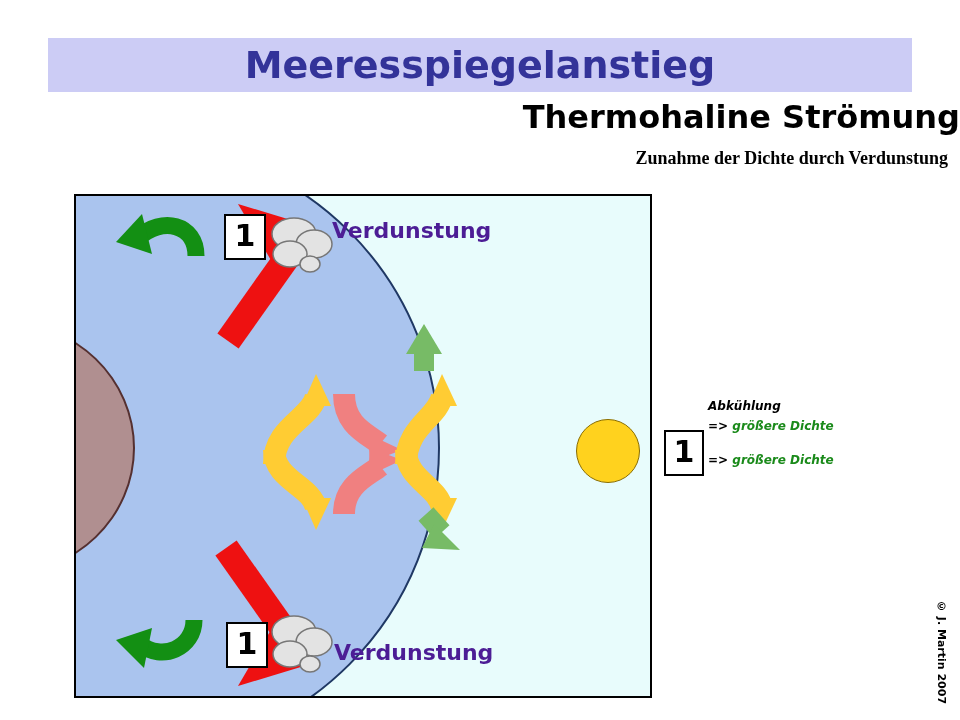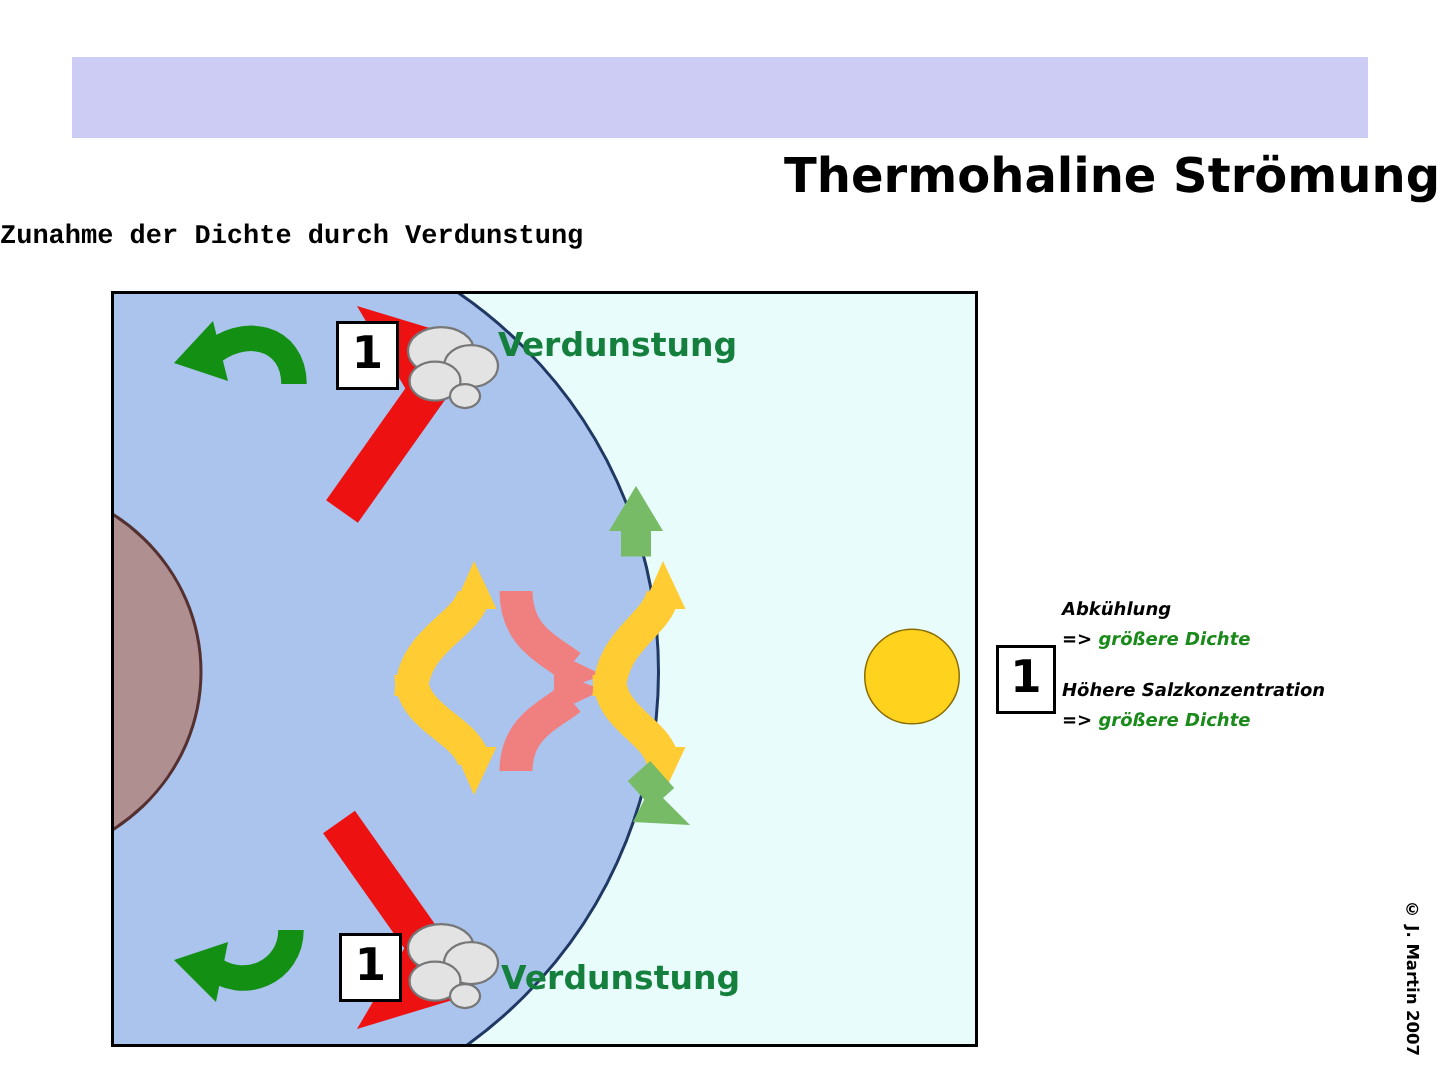--- a/index.html
+++ b/index.html
@@ -52,25 +52,25 @@
     color: #000000;
     font-size: 32px;
     font-weight: bold;
     font-family: "DejaVu Sans", sans-serif;
   }
   .subtitle-2 {
     position: absolute;
     left: 0px;
     top: 148px;
     width: 948px;
-    text-align: left;
+    text-align: right;
     color: #000000;
     font-size: 18px;
     font-weight: bold;
-    font-family: Liberation Mono, monospace;
+    font-family: Liberation Serif, serif;
   }
   
   .diagram-frame {
     position: absolute;
     left: 74px;
     top: 194px;
     width: 574px;
     height: 500px;
     border: 2px solid #000000;
     background: #e8fcfc;
@@ -126,21 +126,21 @@
     font-weight: bold;
     color: #000000;
     text-align: center;
     font-family: "DejaVu Sans", sans-serif;
     line-height: 40px;
   }
   .evap-label {
     position: absolute;
     font-size: 22px;
     font-weight: bold;
-    color: #15803d;
+    color: #4c1d95;
     font-family: "DejaVu Sans", sans-serif;
     white-space: nowrap;
   }
   #evap-label-top { left: 256px; top: 22px; }
   #evap-label-bottom { left: 258px; top: 444px; }
 
   
   .right-text {
     position: absolute;
     left: 708px;
@@ -189,20 +189,21 @@
     white-space: nowrap;
   }
   svg { display: block; }
 </style>
 </head>
 <body>
 
 <div id="slide">
 
   <div class="title-banner"></div>
+  <div class="title-text">Meeresspiegelanstieg</div>
   <div class="subtitle-1">Thermohaline Strömung</div>
   <div class="subtitle-2">Zunahme der Dichte durch Verdunstung</div>
 
   <div class="diagram-frame">
 
     <div class="ocean"></div>
     <div class="core"></div>
 
     <svg width="574" height="500" style="position:absolute;left:0;top:0;">
 
@@ -288,18 +289,17 @@
     <div class="evap-label" id="evap-label-bottom">Verdunstung</div>
   </div>
 
   <div class="sun"></div>
   <div id="num-box-right">1</div>
 
   <div class="right-text">
     <div class="rt-line">Abkühlung</div>
     <div class="rt-line"><span>=&gt; </span><span class="green">größere Dichte</span></div>
     <div class="rt-gap"></div>
-    <div class="rt-line">Höhere Salzkonzentration</div>
     <div class="rt-line"><span>=&gt; </span><span class="green">größere Dichte</span></div>
   </div>
 
   <div class="copyright">©  J. Martin 2007</div>
 </div>
 
 </body></html>

